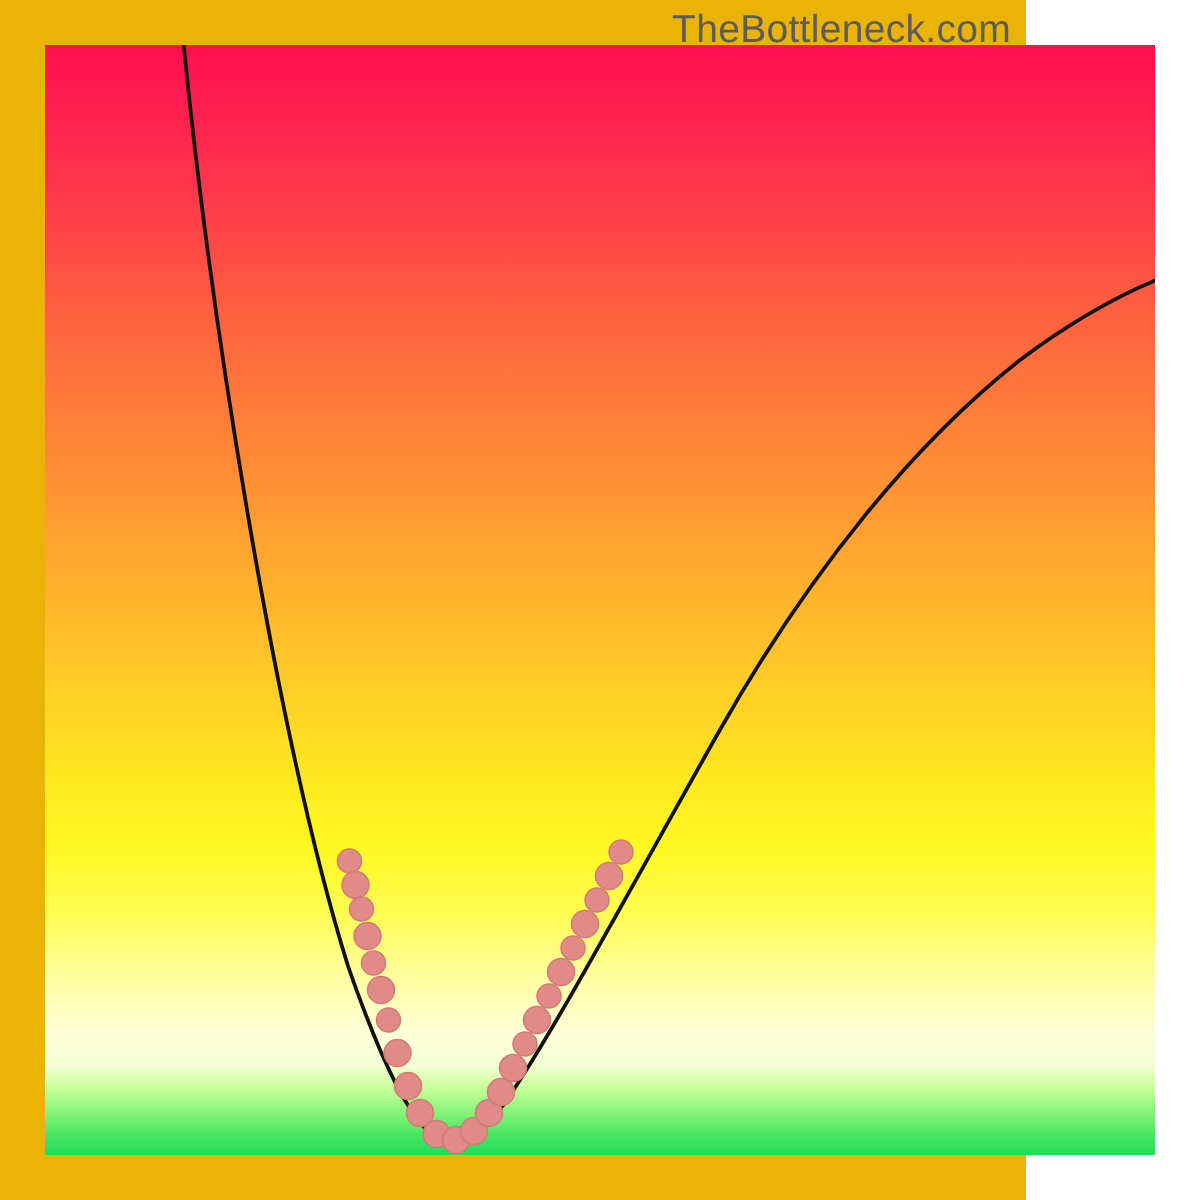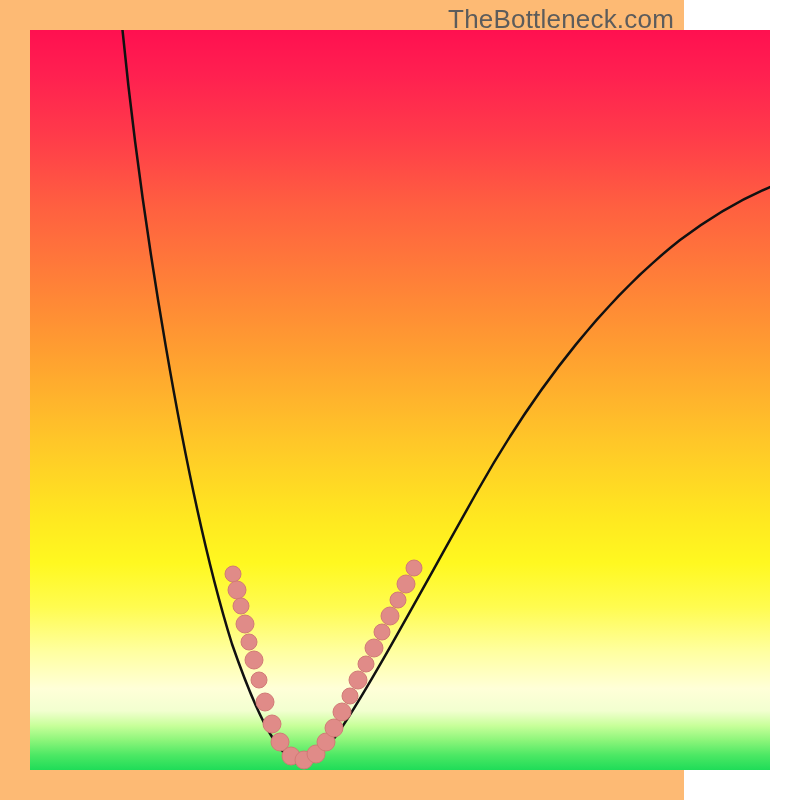--- a/index.html
+++ b/index.html
@@ -6,21 +6,21 @@
     margin: 0;
     padding: 0;
     width: 800px;
     height: 800px;
     overflow: hidden;
   }
   .frame {
     position: relative;
     width: 684px;
     height: 800px;
-    background: #fdba74;
+    background: #eab308;
   }
   .watermark {
     position: absolute;
     top: 4px;
     right: 10px;
     font-family: Arial, Helvetica, sans-serif;
     font-size: 26px;
     font-weight: 500;
     color: #5c5c5c;
     letter-spacing: 0.2px;

